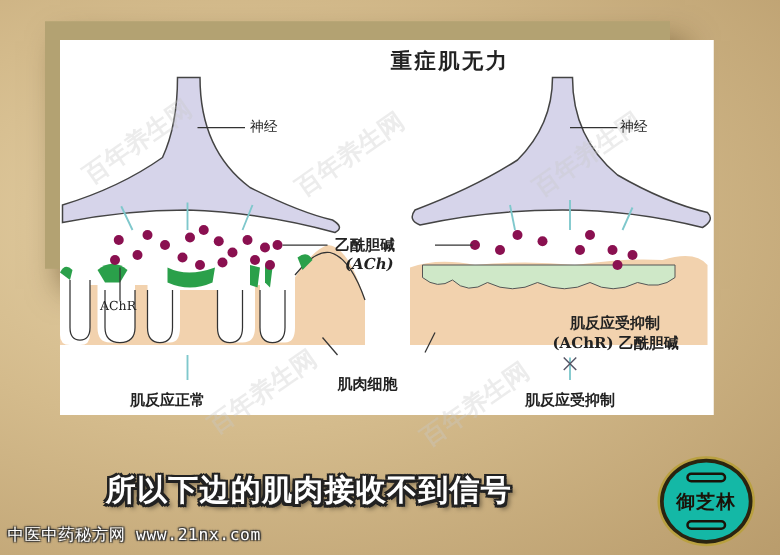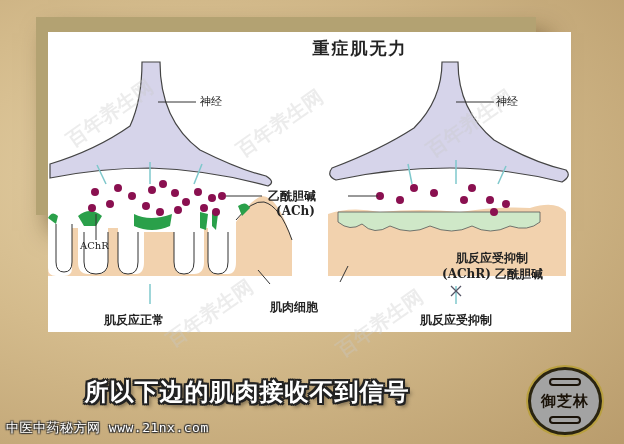--- a/index.html
+++ b/index.html
@@ -21,21 +21,21 @@
     letter-spacing:1px;
     text-shadow: -2px -2px 0 #222, 2px -2px 0 #222, -2px 2px 0 #222, 2px 2px 0 #222, 0 2px 0 #222, 0 -2px 0 #222, 2px 0 0 #222, -2px 0 0 #222, 3px 3px 4px rgba(0,0,0,0.6);
   }
   .footer {
     position:absolute; left:6px; top:419px; font-family:"DejaVu Sans Mono", monospace; font-size:13px; color:#fff;
     text-shadow: 1px 1px 1px #333, -1px -1px 1px #333, 1px -1px 1px #333, -1px 1px 1px #333;
     letter-spacing:0.5px;
   }
   .logo {
     position:absolute; left:528px; top:367px; width:74px; height:68px; border-radius:50%;
-    background:#a3a3a3; border:3px solid #2a2410; box-sizing:border-box;
+    background:#14b8a6; border:3px solid #2a2410; box-sizing:border-box;
     display:flex; align-items:center; justify-content:center;
     box-shadow: 0 0 0 2px #b9a040;
     text-align: center;
   }
   .logo-text { font-family:"DejaVu Serif", serif; font-weight:bold; font-size:15px; color:#1a1208; letter-spacing:1px; }
   .logo-orn { position:absolute; left:18px; width:32px; height:8px; border:2px solid #1a1208; border-radius:10px; box-sizing:border-box; }
   .wm { position:absolute; font-family:"DejaVu Sans", sans-serif; font-size:20px; color:rgba(200,200,200,0.35); transform:rotate(-35deg); font-weight:bold; pointer-events:none; }
 </style>
 </head>
 <body>
@@ -134,21 +134,21 @@
 <div class="wm" style="left:230px;top:110px;">百年养生网</div>
 <div class="wm" style="left:420px;top:110px;">百年养生网</div>
 <div class="wm" style="left:160px;top:300px;">百年养生网</div>
 <div class="wm" style="left:330px;top:310px;">百年养生网</div>
 
 <div class="title">重症肌无力</div>
 
 <div class="lbl" style="left:200px;top:94px;">神经</div>
 <div class="lbl" style="left:496px;top:94px;">神经</div>
 <div class="lbl b" style="left:268px;top:188px;">乙酰胆碱</div>
-<div class="lbl b" style="left:276px;top:204px;">(ACh)</div>
+<div class="lbl b" style="left:276px;top:204px;font-style:italic;">(ACh)</div>
 <div class="lbl" style="left:80px;top:240px;font-size:10px;">AChR</div>
 <div class="lbl b" style="left:270px;top:284px;margin-top:15px;">肌肉细胞</div>
 <div class="lbl b" style="left:104px;top:312px;">肌反应正常</div>
 <div class="lbl b" style="left:456px;top:250px;">肌反应受抑制</div>
 <div class="lbl b" style="left:442px;top:266px;">(AChR) 乙酰胆碱</div>
 <div class="lbl b" style="left:420px;top:312px;">肌反应受抑制</div>
 
 <div class="subtitle">所以下边的肌肉接收不到信号</div>
 
 <div class="footer">中医中药秘方网 www.21nx.com</div>

